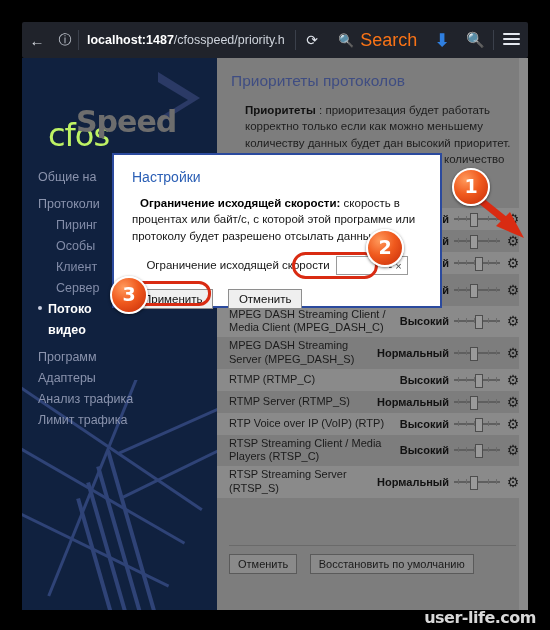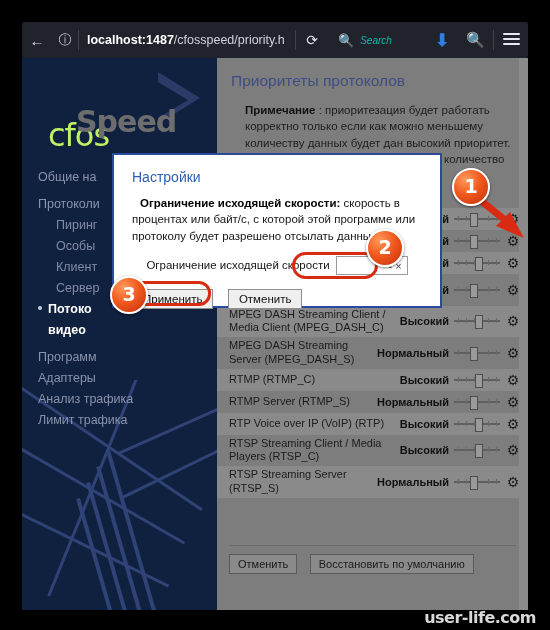--- a/index.html
+++ b/index.html
@@ -11,21 +11,21 @@
           display:flex;align-items:center;}
   .nav-back{width:30px;text-align:center;color:#d8dce3;font-size:15px;}
   .nav-info{width:26px;text-align:center;color:#c4c9d2;font-size:13px;}
   .sep{width:1px;height:20px;background:#3b404b;}
   .urlbox{flex:0 0 auto;width:200px;padding:0 8px;color:#e9ecf1;font-size:12.5px;white-space:nowrap;overflow:hidden;}
   .urlbox .host{font-weight:bold;color:#ffffff;text-align:right;}
   .urlbox .path{color:#cfd4dc;}
   .reload{width:32px;text-align:center;color:#dfe3ea;font-size:14px;}
   .searchbox{flex:1;display:flex;align-items:center;gap:6px;padding-left:10px;}
   .searchbox .mag{color:#e3e7ee;font-size:13px;}
-  .searchbox .ph{color:#14b8a6;font-size:10px;font-style:italic;}
+  .searchbox .ph{color:#f97316;font-size:18px;}
   .tb-icon{width:34px;text-align:center;font-size:15px;color:#e4e8ef;}
   .dl-arrow{color:#2f7fe0;font-size:17px;font-weight:bold;}
   .hamb{display:inline-block;width:17px;}
   .hamb i{display:block;height:2px;background:#e4e8ef;margin:3px 0;border-radius:1px;}
 
   
   .page{position:absolute;left:22px;top:58px;width:506px;height:552px;background:#7d7d7d;overflow:hidden;}
   .sidebar{position:absolute;left:0;top:0;width:195px;height:552px;background:#10213f;overflow:hidden;}
   .traces{position:absolute;left:0;bottom:0;width:195px;height:230px;overflow:hidden;}
   .traces span{position:absolute;background:#2f4377;transform-origin:0 0;}
@@ -159,21 +159,21 @@
         <div class="mi gap">Программ</div>
         <div class="mi">Адаптеры</div>
         <div class="mi">Анализ трафика</div>
         <div class="mi">Лимит трафика</div>
       </div>
     </div>
 
     <div class="content">
       <div class="c-title">Приоритеты протоколов</div>
       <div class="c-note">
-        <b>Примечание</b><span> : приоритезация будет работать корректно только если как можно меньшему количеству данных будет дан высокий приоритет. Программам, передающим большое количество данных, следует</span>
+        <b>Приоритеты</b><span> : приоритезация будет работать корректно только если как можно меньшему количеству данных будет дан высокий приоритет. Программам, передающим большое количество данных, следует</span>
       </div>
 
       <div class="rows" id="rows">
           <div class="row alt">
             <div class="nm"></div>
             <div class="pr">ный</div>
             <div class="slider">
               <div class="track"></div>
               <div class="tick" style="left:4px"></div>
               <div class="tick" style="left:12px"></div>

